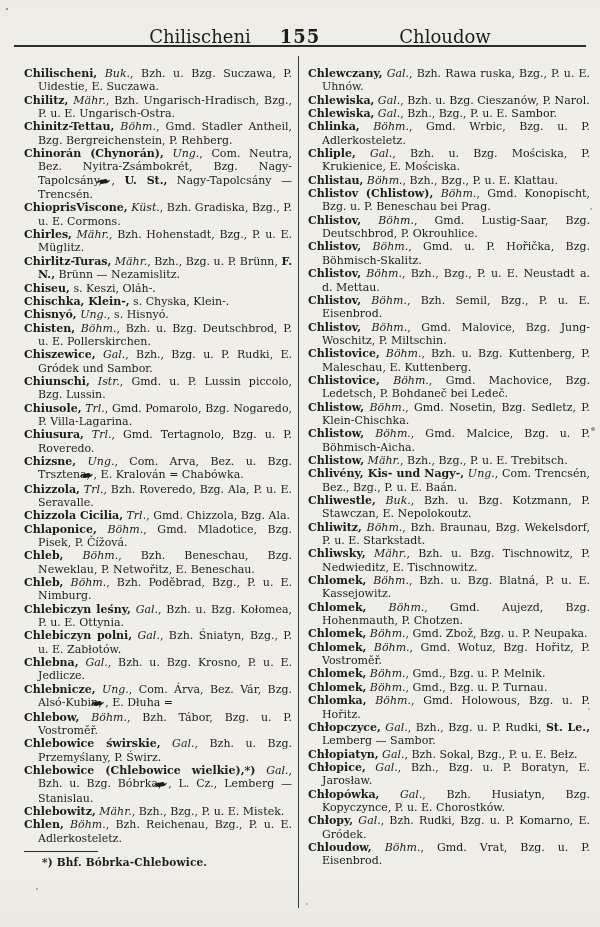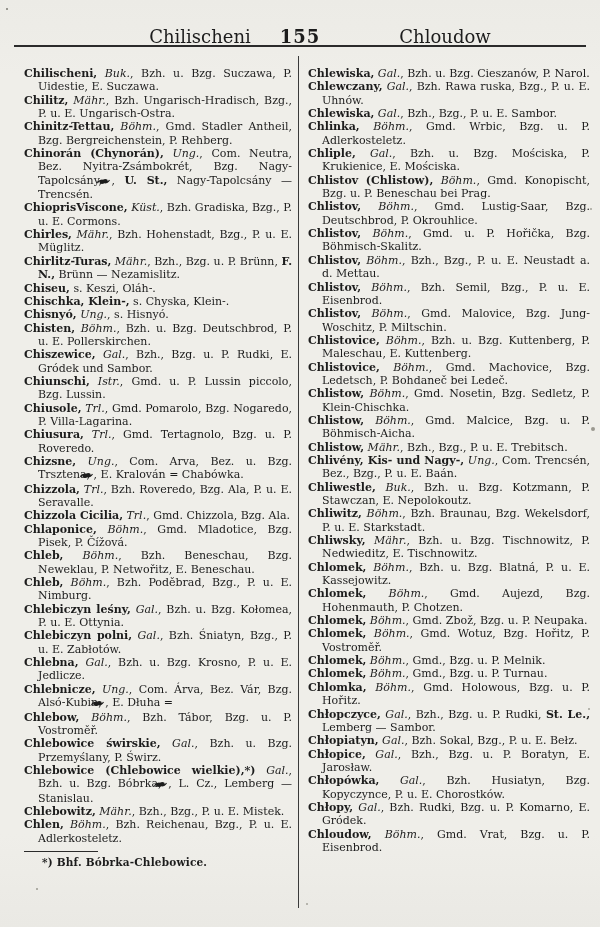--- a/index.html
+++ b/index.html
@@ -100,25 +100,26 @@
             <ellipse cx="16.5" cy="6.5" rx="5.2" ry="4.4" fill="#1c1c1c"></ellipse>
           </svg></span><span class="r">, L. Cz., Lemberg — Stanislau.</span></p>
       <p class="entry"><span class="b">Chlebowitz,</span><span class="i"> Mähr.</span><span class="r">, Bzh., Bzg., P. u. E. Mistek.</span></p>
       <p class="entry"><span class="b">Chlen,</span><span class="i"> Böhm.</span><span class="r">, Bzh. Reichenau, Bzg., P. u. E. Adlerkosteletz.</span></p>
       <div id="fnrule"></div>
       <p id="footnote">*) Bhf. Bóbrka-Chlebowice.</p>
     </div>
 
   <div id="col-right" class="col">
 
-  <p class="entry"><span class="b">Chlewiska,</span><span class="i"> Gal.</span><span class="r">, Bzh. u. Bzg. Cieszanów, P. Narol.</span></p>
-      <p class="entry"><span class="b">Chlewczany,</span><span class="i"> Gal.</span><span class="r">, Bzh. Rawa ruska, Bzg., P. u. E. Uhnów.</span></p>
+  <p class="entry"><span class="b">Chlewczany,</span><span class="i"> Gal.</span><span class="r">, Bzh. Rawa ruska, Bzg., P. u. E. Uhnów.</span></p>
+      <p class="entry"><span class="b">Chlewiska,</span><span class="i"> Gal.</span><span class="r">, Bzh. u. Bzg. Cieszanów, P. Narol.</span></p>
       <p class="entry"><span class="b">Chlewiska,</span><span class="i"> Gal.</span><span class="r">, Bzh., Bzg., P. u. E. Sambor.</span></p>
       <p class="entry"><span class="b">Chlinka,</span><span class="i"> Böhm.</span><span class="r">, Gmd. Wrbic, Bzg. u. P. Adlerkosteletz.</span></p>
       <p class="entry"><span class="b">Chliple,</span><span class="i"> Gal.</span><span class="r">, Bzh. u. Bzg. Mościska, P. Krukienice, E. Mościska.</span></p>
+      <p class="entry"><span class="b">Chlistau,</span><span class="i"> Böhm.</span><span class="r">, Bzh., Bzg., P. u. E. Klattau.</span></p>
       <p class="entry"><span class="b">Chlistov (Chlistow),</span><span class="i"> Böhm.</span><span class="r">, Gmd. Konopischt, Bzg. u. P. Beneschau bei Prag.</span></p>
       <p class="entry"><span class="b">Chlistov,</span><span class="i"> Böhm.</span><span class="r">, Gmd. Lustig-Saar, Bzg. Deutschbrod, P. Okrouhlice.</span></p>
       <p class="entry"><span class="b">Chlistov,</span><span class="i"> Böhm.</span><span class="r">, Gmd. u. P. Hořička, Bzg. Böhmisch-Skalitz.</span></p>
       <p class="entry"><span class="b">Chlistov,</span><span class="i"> Böhm.</span><span class="r">, Bzh., Bzg., P. u. E. Neustadt a. d. Mettau.</span></p>
       <p class="entry"><span class="b">Chlistov,</span><span class="i"> Böhm.</span><span class="r">, Bzh. Semil, Bzg., P. u. E. Eisenbrod.</span></p>
       <p class="entry"><span class="b">Chlistov,</span><span class="i"> Böhm.</span><span class="r">, Gmd. Malovice, Bzg. Jung-Woschitz, P. Miltschin.</span></p>
       <p class="entry"><span class="b">Chlistovice,</span><span class="i"> Böhm.</span><span class="r">, Bzh. u. Bzg. Kuttenberg, P. Maleschau, E. Kuttenberg.</span></p>
       <p class="entry"><span class="b">Chlistovice,</span><span class="i"> Böhm.</span><span class="r">, Gmd. Machovice, Bzg. Ledetsch, P. Bohdaneč bei Ledeč.</span></p>
       <p class="entry"><span class="b">Chlistow,</span><span class="i"> Böhm.</span><span class="r">, Gmd. Nosetin, Bzg. Sedletz, P. Klein-Chischka.</span></p>
       <p class="entry"><span class="b">Chlistow,</span><span class="i"> Böhm.</span><span class="r">, Gmd. Malcice, Bzg. u. P. Böhmisch-Aicha.</span></p>

